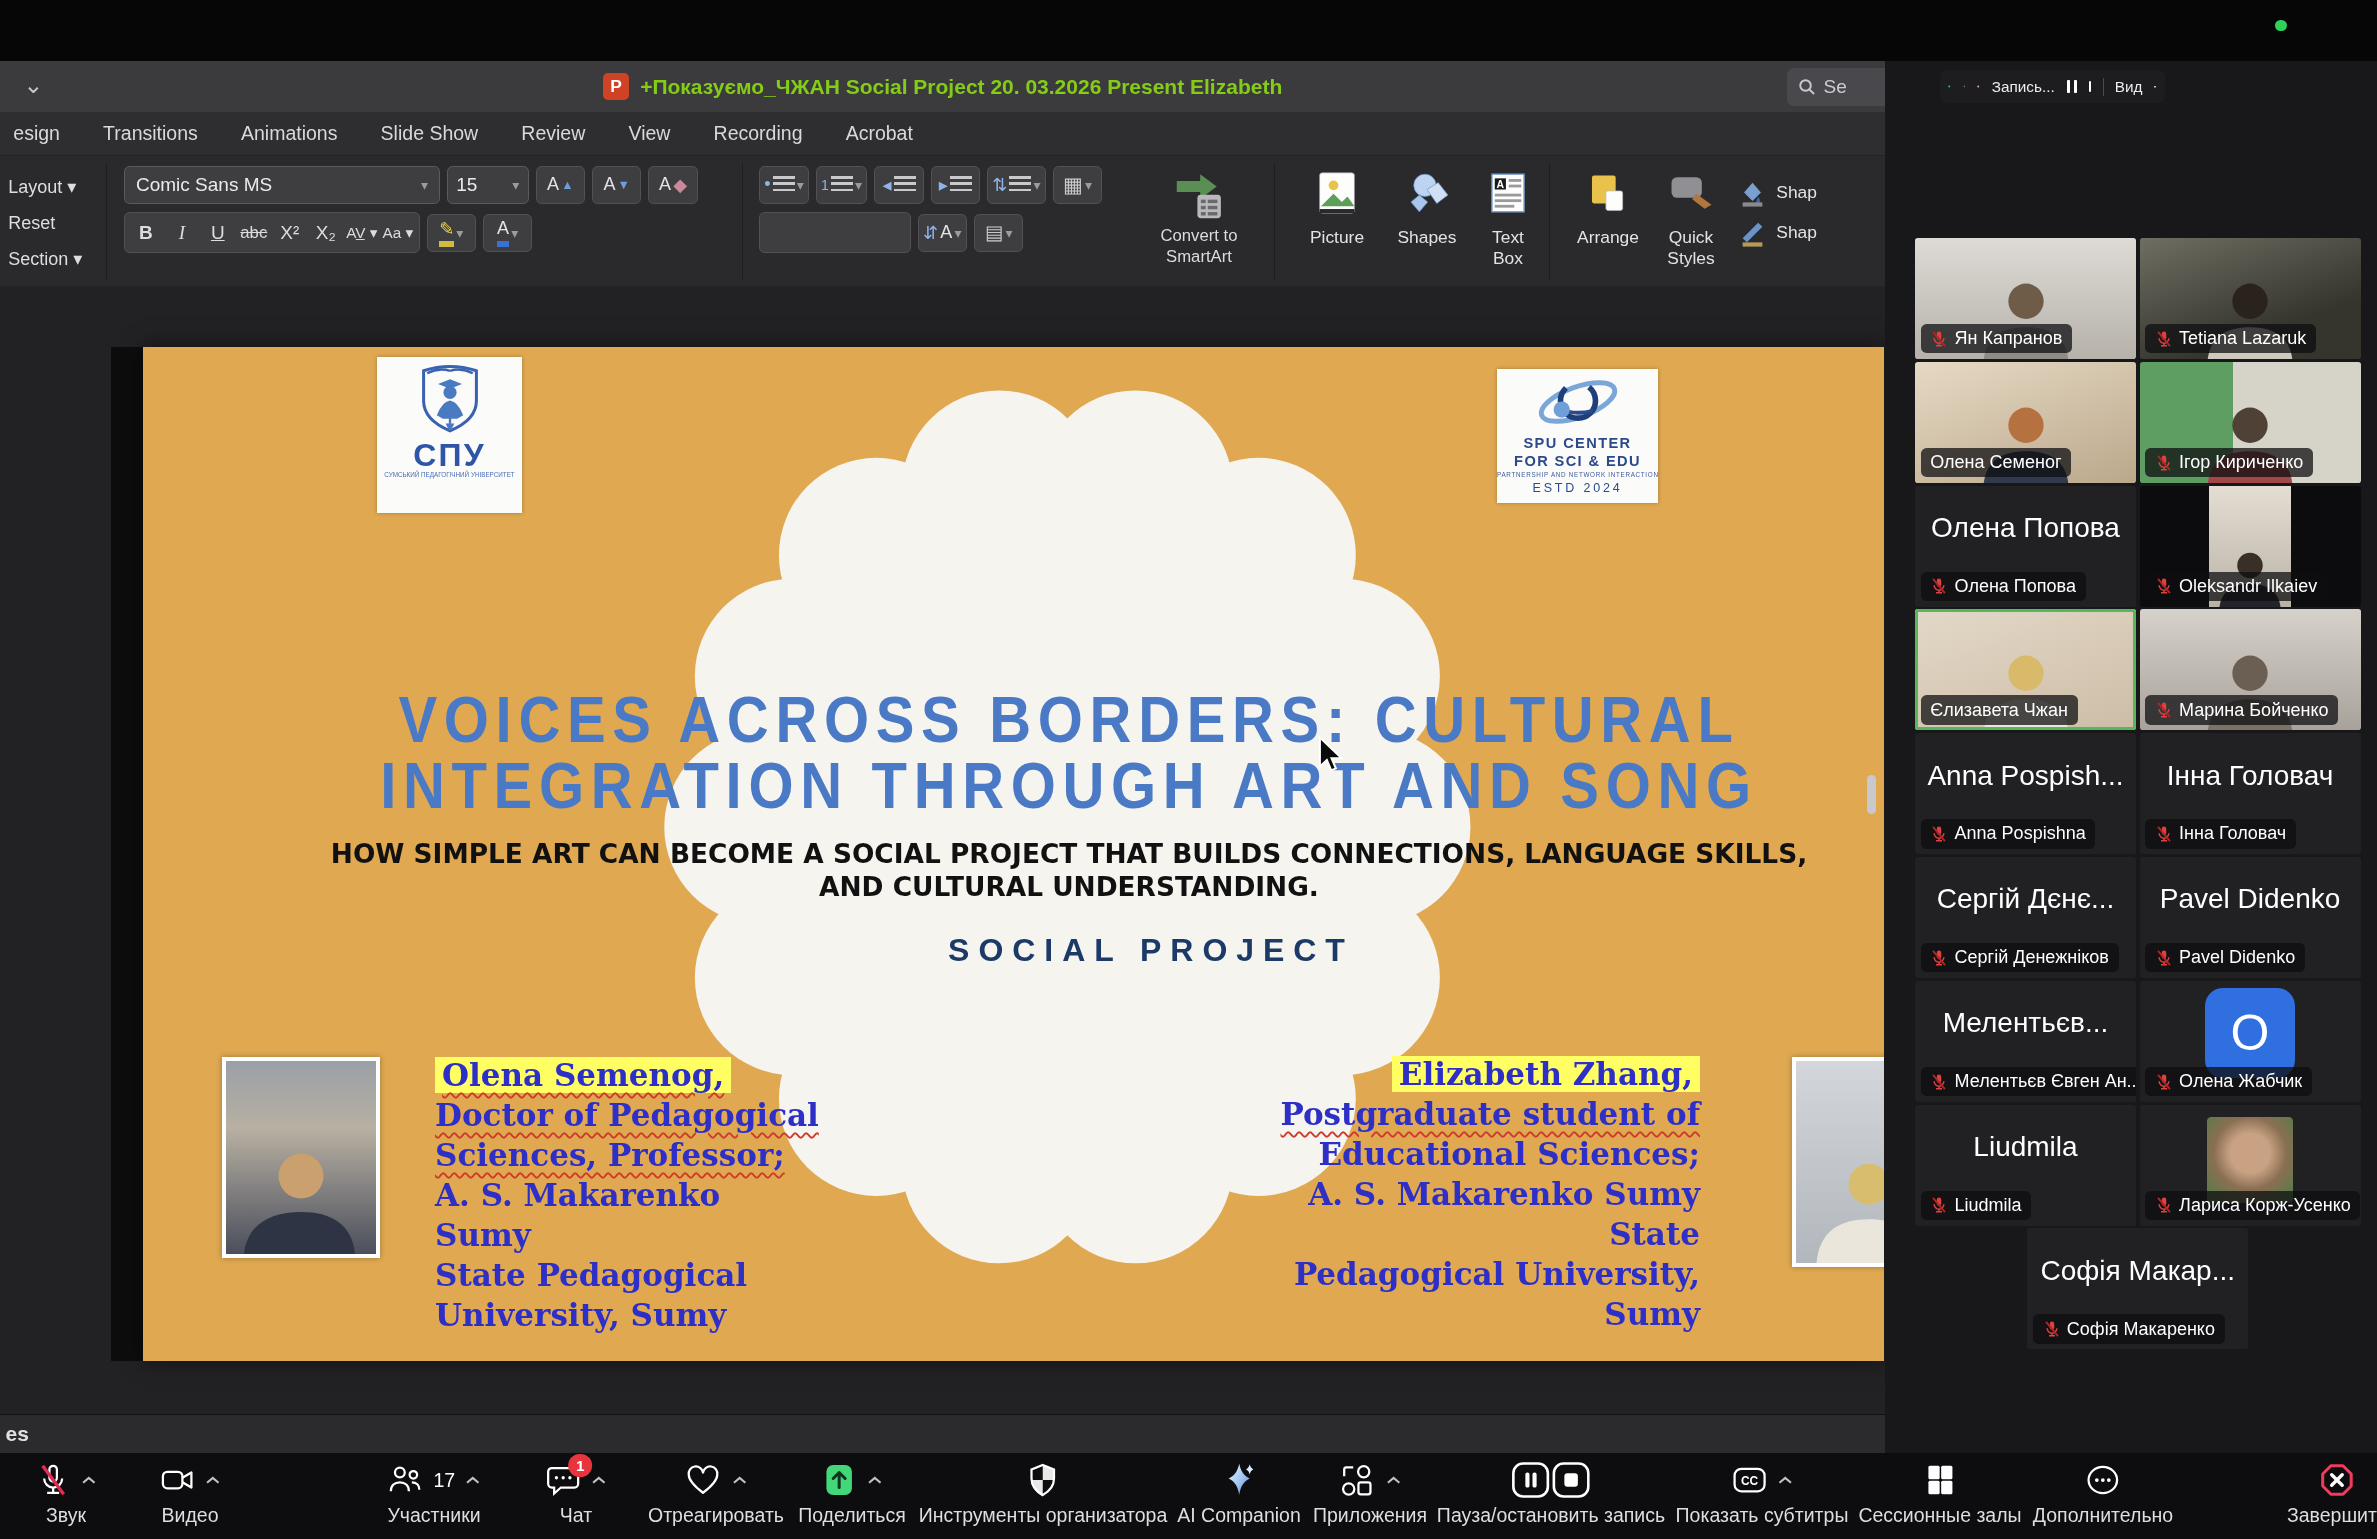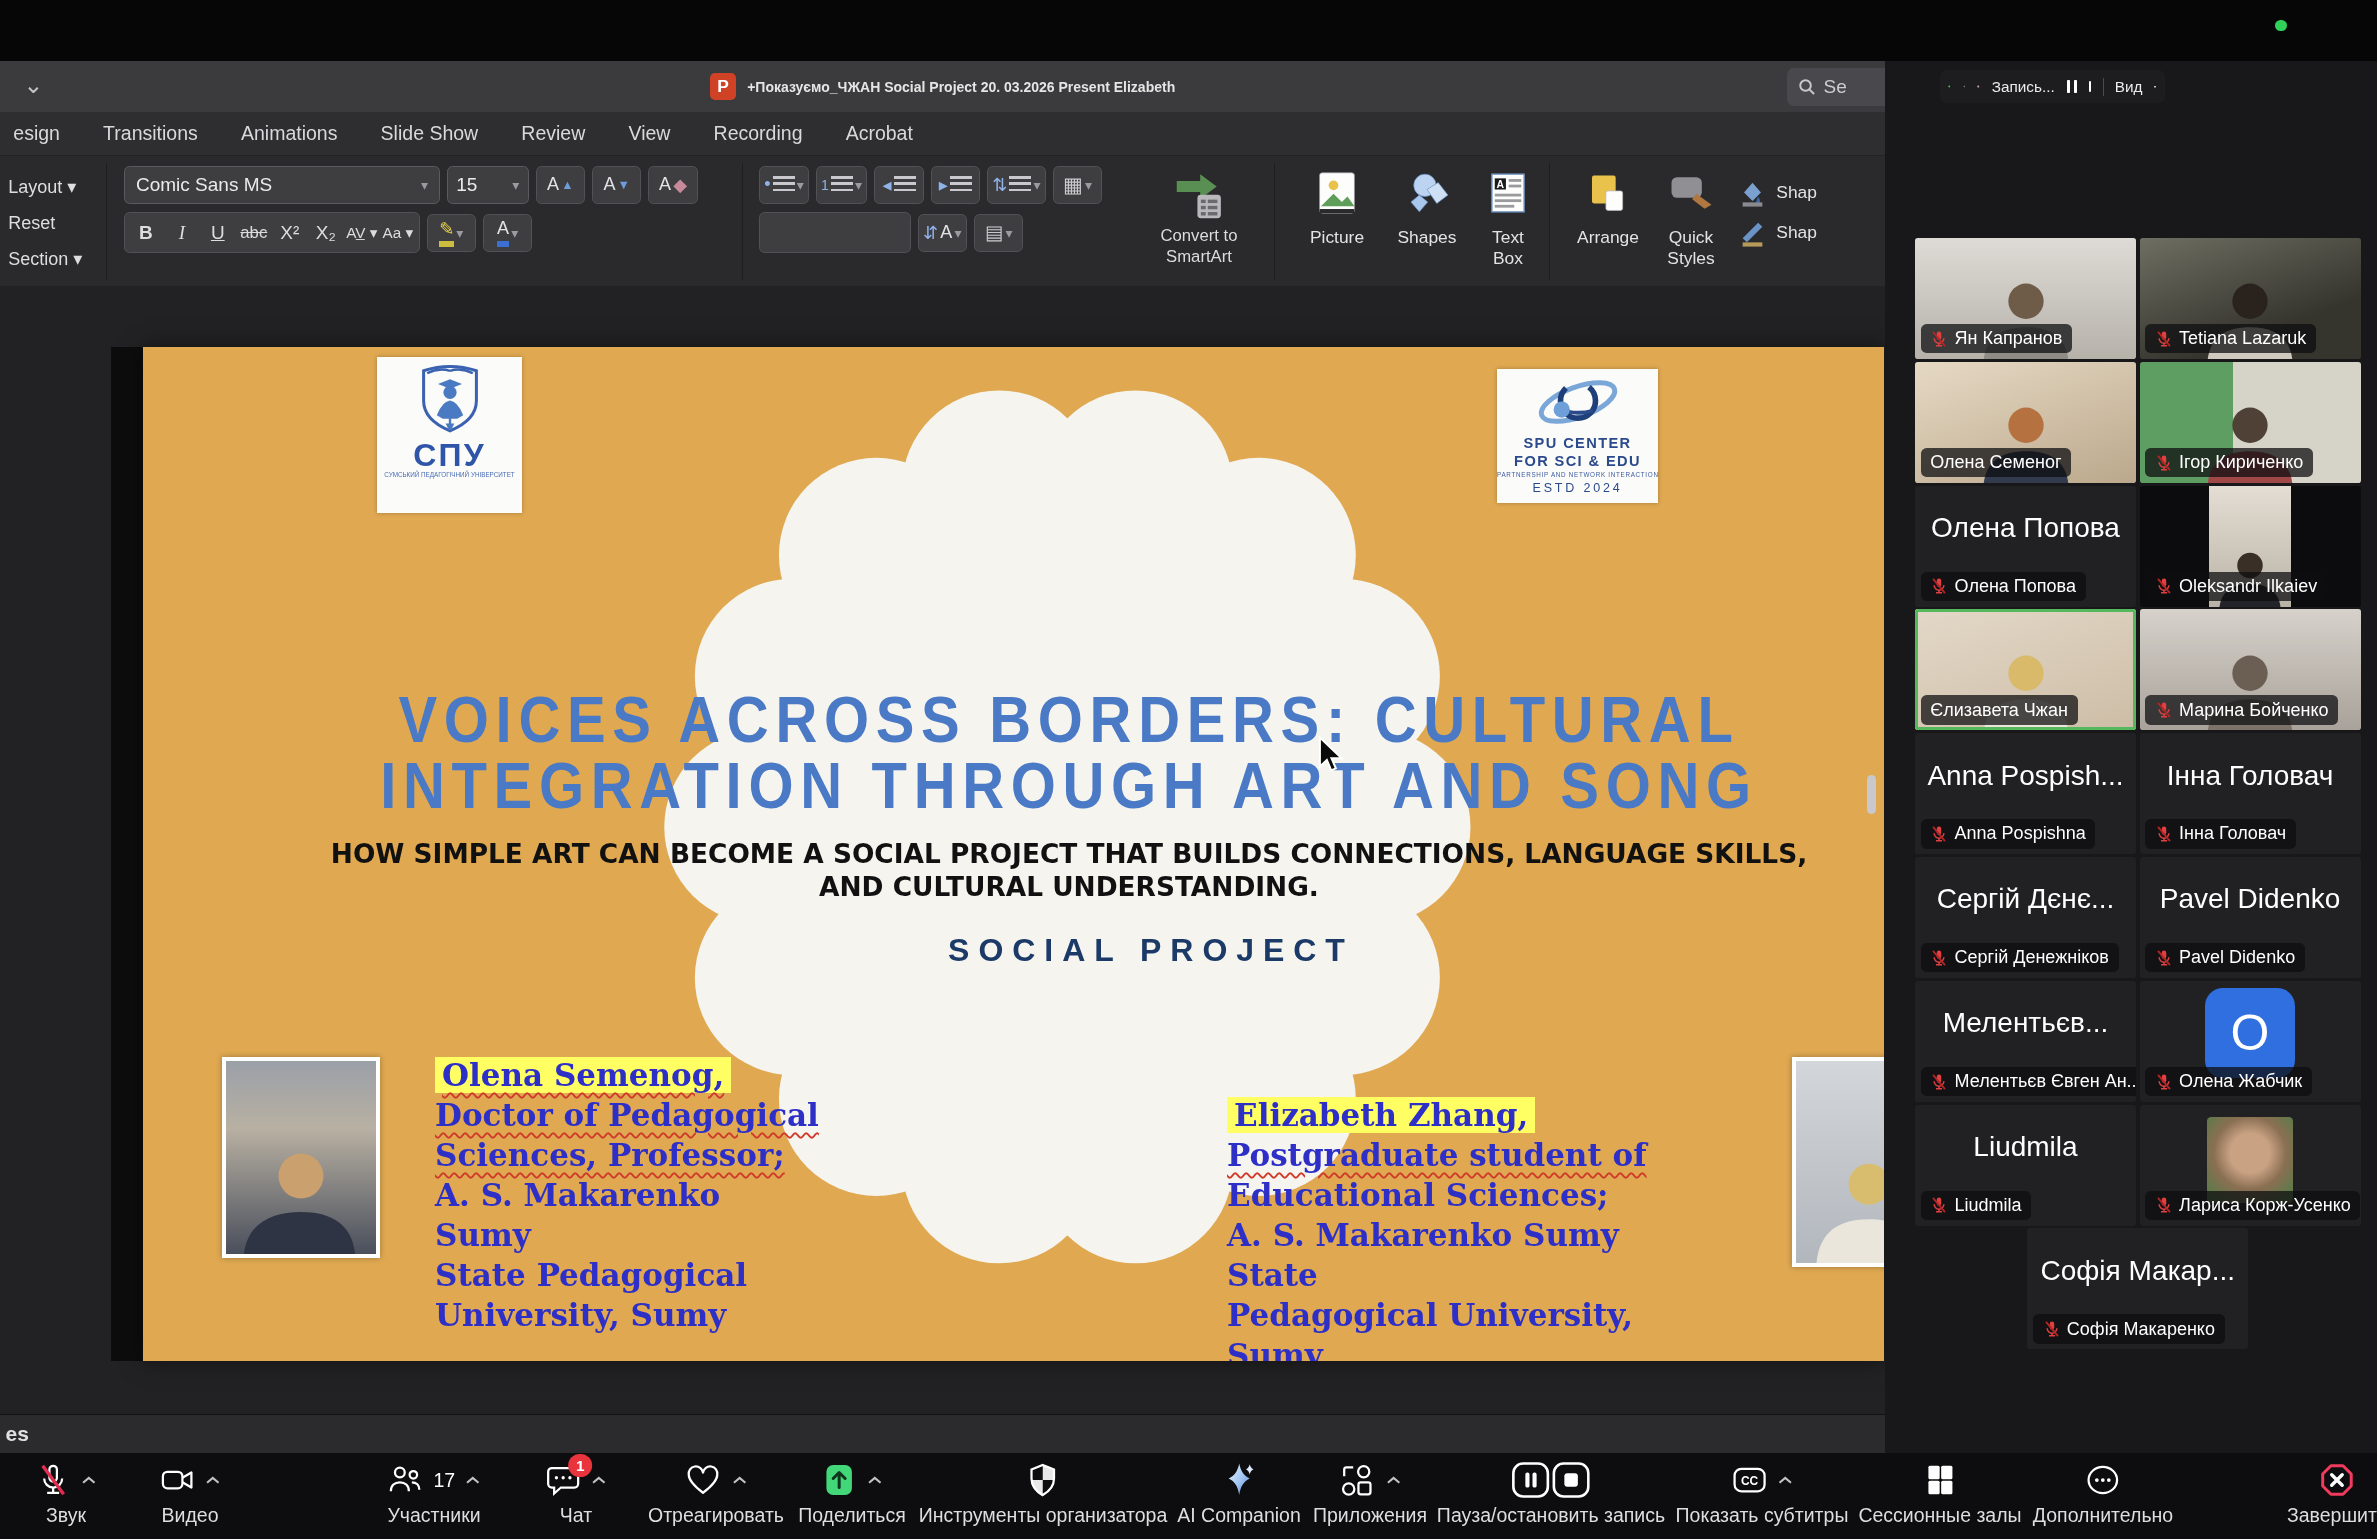--- a/index.html
+++ b/index.html
@@ -10,21 +10,21 @@
   .topstrip{position:absolute;left:0;top:0;width:2377px;height:61px;background:#060607;}
   .menudot{position:absolute;left:2275px;top:19.5px;width:11.8px;height:11.8px;border-radius:50%;background:#30d158;}
 
   
   .ppt{position:absolute;left:0;top:61px;width:1885px;height:1392px;background:#262628;overflow:hidden;}
   .titlebar{position:absolute;left:0;top:0;width:1885px;height:51px;background:#3b3b3d;border-bottom:0.7px solid #2a2a2c;}
   .collapse-chev{position:absolute;left:23.6px;top:9.7px;font-size:23.6px;color:#c5c5c8;}
   .tbar-center{position:absolute;left:0;top:0;width:1885px;height:51px;display:flex;align-items:center;justify-content:center;gap:11px;}
   .ppt-logo{width:26.4px;height:26.4px;border-radius:4.9px;background:#cf4226;color:#fff;font-size:17.4px;font-weight:bold;
             display:flex;align-items:center;justify-content:center;}
-  .wtitle{font-size:14px;font-weight:bold;color:#e5e5e5;white-space:nowrap;}
+  .wtitle{font-size:21px;font-weight:bold;color:#84cc16;white-space:nowrap;}
   .ppt-search{position:absolute;right:0;top:7px;height:38px;width:88px;background:#49494d;border-radius:7px 0 0 7px;
               display:flex;align-items:center;gap:7px;padding-left:9.7px;font-size:19px;color:#cdcdd1;}
 
   .tabrow{position:absolute;left:0;top:51px;width:1885px;height:43px;background:#2e2e30;display:flex;align-items:center;border-bottom:0.7px solid #222224;}
   .tab{font-size:19.5px;color:#d9d9dc;padding:0 21.6px;white-space:nowrap;}
   .tab:first-child{margin-left:-8.3px;}
 
   .ribbon{position:absolute;left:0;top:95px;width:1885px;height:131px;background:#2a2a2c;border-bottom:0.7px solid #1b1b1d;}
   .rleft{position:absolute;left:8.3px;top:12.5px;font-size:18px;color:#dedee1;line-height:36px;}
   .vdiv{position:absolute;top:7px;bottom:7px;width:1.4px;background:#1e1e20;}
@@ -54,21 +54,21 @@
   .slide-title{position:absolute;left:111px;right:0;text-align:center;font-weight:bold;font-size:58px;white-space:nowrap;}
   .slide-title span{display:inline-block;transform:scaleY(1.12);letter-spacing:0.115em;}
   .slide-sub{position:absolute;left:111px;right:0;text-align:center;font-family:"DejaVu Sans",sans-serif;
              font-weight:bold;font-size:26.4px;color:#111;white-space:nowrap;}
   .tagline{position:absolute;left:275px;right:0;text-align:center;font-weight:bold;font-size:32px;letter-spacing:0.28em;white-space:nowrap;}
 
   .credit{font-family:"DejaVu Serif",serif;font-weight:bold;font-size:31px;line-height:40px;}
   .credit .cname span{padding:0 7px;}
   .credit .sq{text-decoration:underline wavy #cf3a2a 2.1px;text-underline-offset:6.3px;}
   #credit-left{position:absolute;left:292px;top:708px;width:389px;}
-  #credit-right{position:absolute;right:184px;top:748px;width:473px;}
+  #credit-right{position:absolute;right:184px;top:707px;width:473px;text-align:right;}
 
   .whitecard{position:absolute;background:#fbfbf9;box-shadow:0 0 4.2px rgba(0,0,0,.25);text-align:center;overflow:hidden;}
   .spu-abbr{font-size:32px;font-weight:bold;color:#2f55a8;letter-spacing:2.1px;line-height:32px;}
   .spu-sub{font-size:6.3px;color:#4a6cb4;white-space:nowrap;}
   .spu2-l1{font-size:14.6px;font-weight:bold;color:#2b4a8c;letter-spacing:1.4px;line-height:18px;}
   .spu2-l3{font-size:6.3px;color:#3c5aa0;letter-spacing:0.7px;line-height:9.7px;white-space:nowrap;}
   .spu2-l4{font-size:12.5px;color:#2b4a8c;letter-spacing:2.8px;line-height:16.7px;}
 
   .photo{position:absolute;border:4.9px solid #fff;box-shadow:0 0 5.6px rgba(0,0,0,.3);overflow:hidden;}
   .photo svg{position:absolute;bottom:0;left:0;width:100%;}

